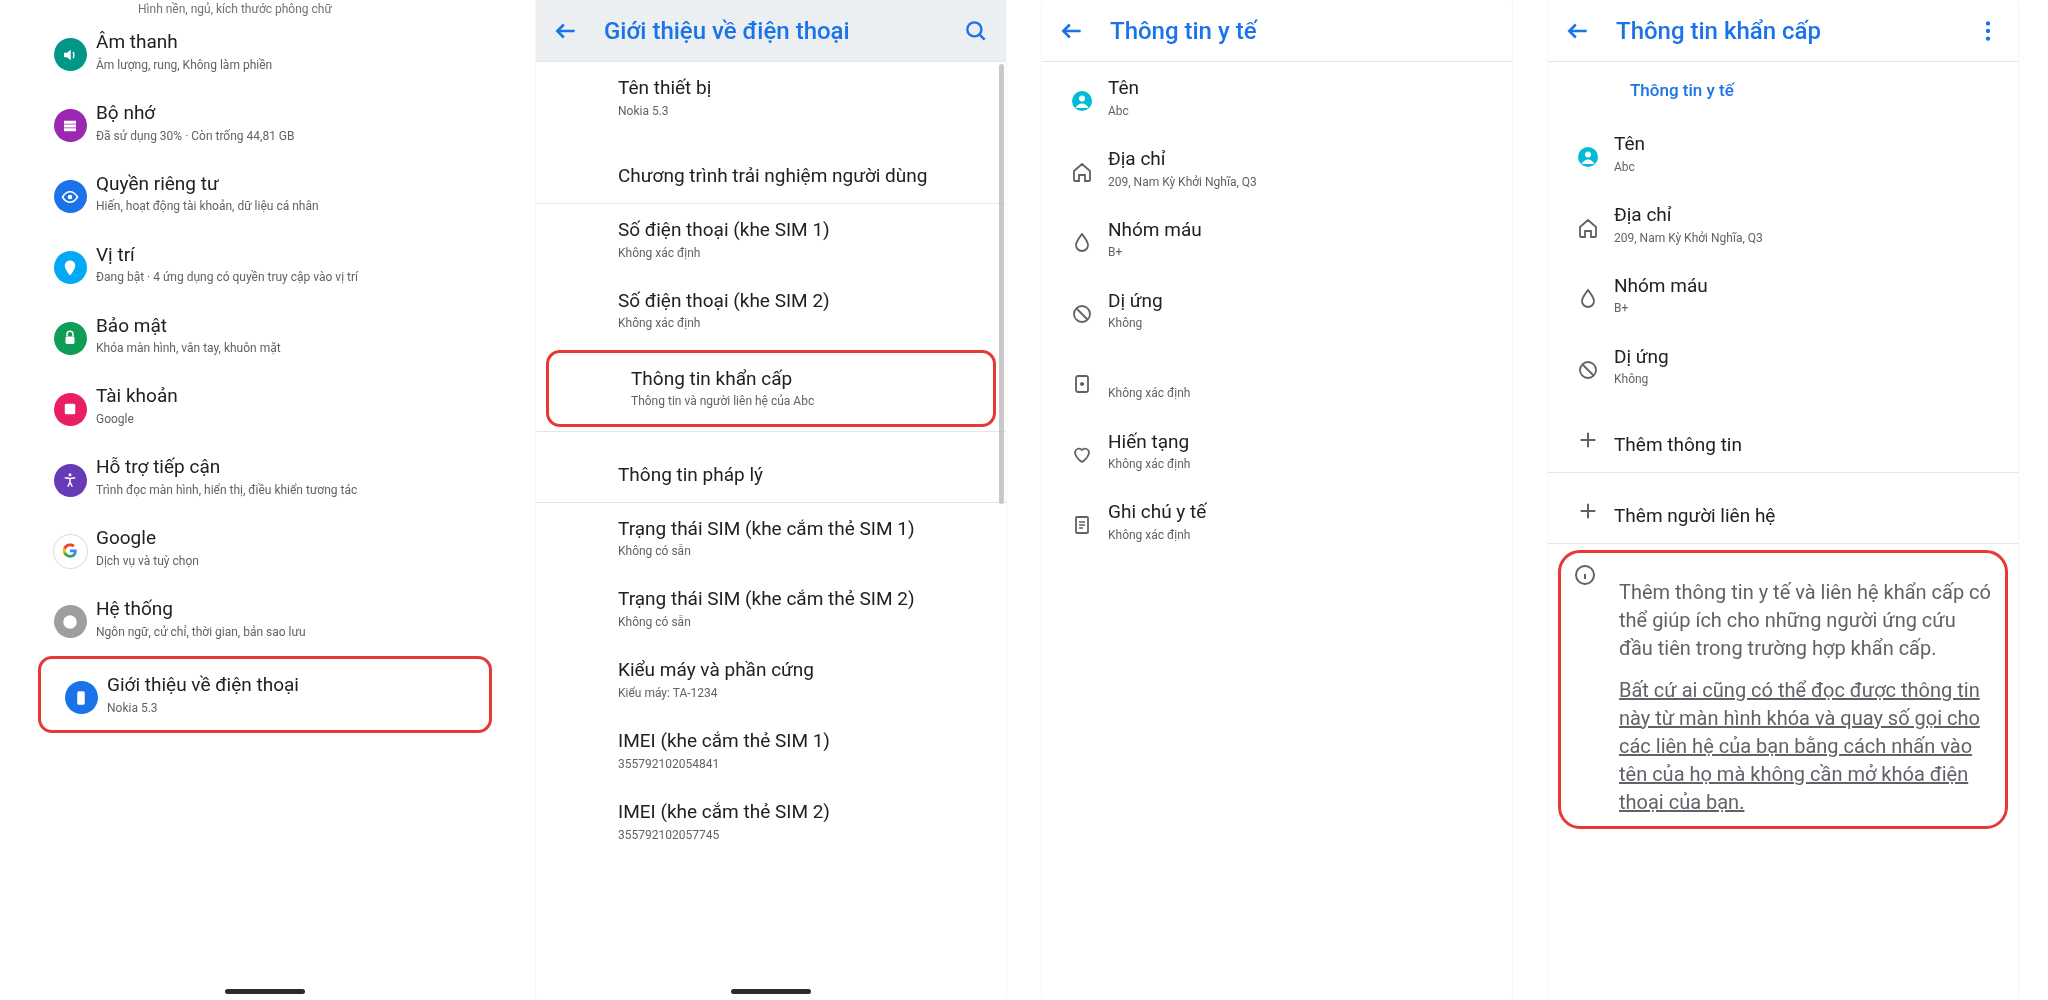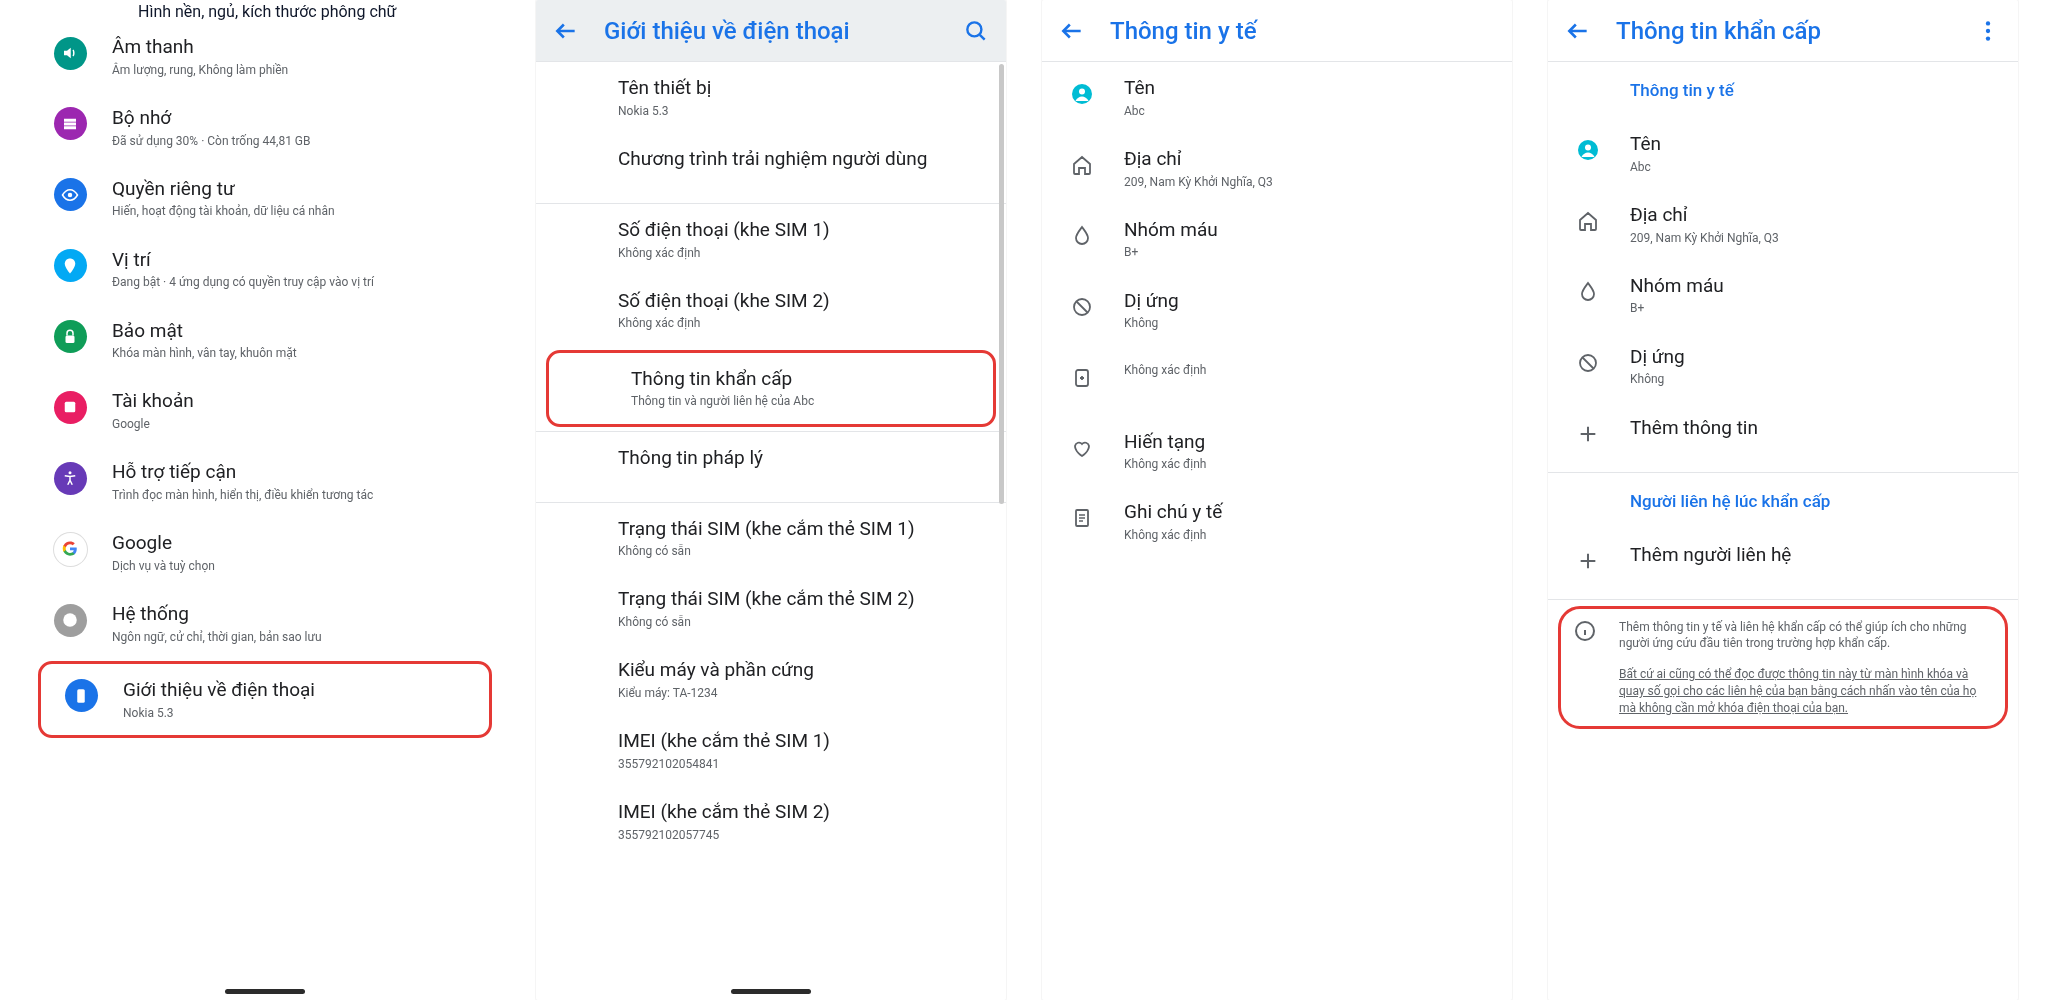--- a/index.html
+++ b/index.html
@@ -42,23 +42,23 @@
     width: 28px; height: 28px;
     display: flex; align-items: center; justify-content: center;
     color: #1a73e8;
     cursor: pointer;
   }
   .icon-btn svg { width: 26px; height: 26px; }
 
   
   .row {
     display: flex;
-    align-items: flex-start;
+    align-items: flex-end;
     padding: 14px 22px;
-    gap: 24px;
+    gap: 8px;
     min-height: 70px;
   }
   .row .icon-col {
     width: 36px; height: 36px;
     display: flex; align-items: center; justify-content: center;
     flex-shrink: 0;
   }
   .circle {
     width: 33px; height: 33px; border-radius: 50%;
     display: flex; align-items: center; justify-content: center;
@@ -95,31 +95,31 @@
 
   .outline-icon { width: 24px; height: 24px; color: #5f6368; }
   .plus-icon { width: 22px; height: 22px; color: #5f6368; }
 
   .info-block {
     margin: 6px 10px 6px 10px;
     padding: 10px 12px;
     display: flex;
     gap: 18px;
   }
-  .info-block .txt { flex:1; font-size: 12px; color: #5f6368; line-height: 1.4; }
+  .info-block .txt { flex:1; font-size: 20px; color: #5f6368; line-height: 1.4; margin-top: 15px; }
   .info-block .txt p + p { margin-top: 14px; text-decoration: underline; }
 
   
   .scrollhint { position: absolute; right: 2px; top: 64px; width: 5px; height: 440px; background: #c8c8c8; border-radius: 3px; }
 </style>
 </head>
 <body>
 
 <div class="screen">
-  <div style="padding:2px 22px 0 108px; color:#0f172a; font-size:16px;">Hình nền, ngủ, kích thước phông chữ</div>
+  <div style="padding:2px 22px 0 108px; color:#737373; font-size:12px;">Hình nền, ngủ, kích thước phông chữ</div>
   <div id="s1-list">
       <div class="row">
     <div class="icon-col">
       <div class="circle" style="background:#009688;">
             <svg viewBox="0 0 24 24">
               <path d="M4 9v6h4l5 4V5L8 9H4z" fill="currentColor"></path>
               <path d="M16 8c1.5 1.5 1.5 6.5 0 8" stroke="currentColor" fill="none" stroke-width="2"></path>
             </svg>
           </div>
     </div>
@@ -522,21 +522,20 @@
     <div class="icon-col">
         <svg class="plus-icon" viewBox="0 0 24 24" fill="none" stroke="currentColor" stroke-width="2.2">
           <path d="M12 4v16M4 12h16"></path>
         </svg>
       </div>
     <div class="text-col">
         <div class="primary">Thêm thông tin</div>
       </div>
   </div>
   <div class="divider"></div>
-  <div class="section-label">Người liên hệ lúc khẩn cấp</div>
   <div class="row">
     <div class="icon-col">
         <svg class="plus-icon" viewBox="0 0 24 24" fill="none" stroke="currentColor" stroke-width="2.2">
           <path d="M12 4v16M4 12h16"></path>
         </svg>
       </div>
     <div class="text-col">
         <div class="primary">Thêm người liên hệ</div>
       </div>
   </div>

